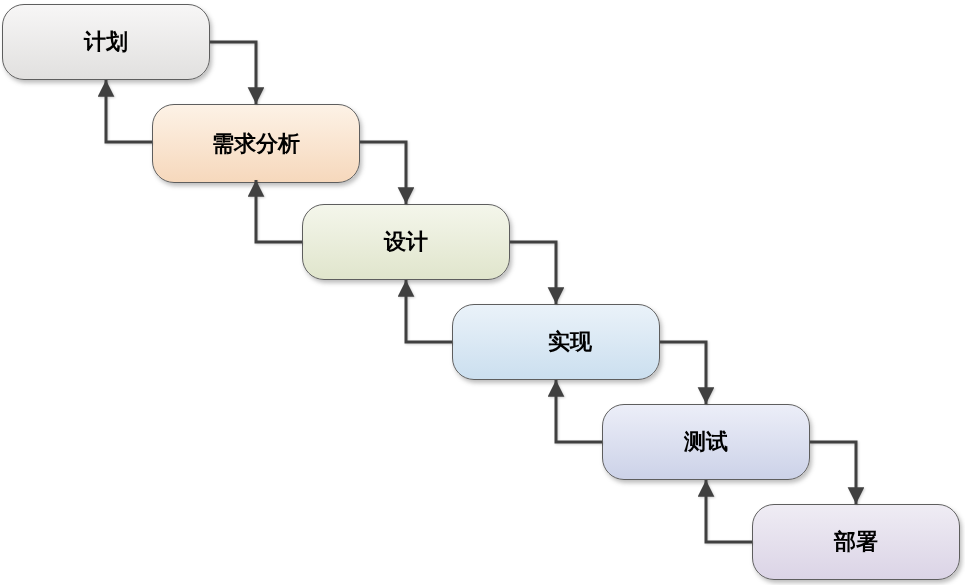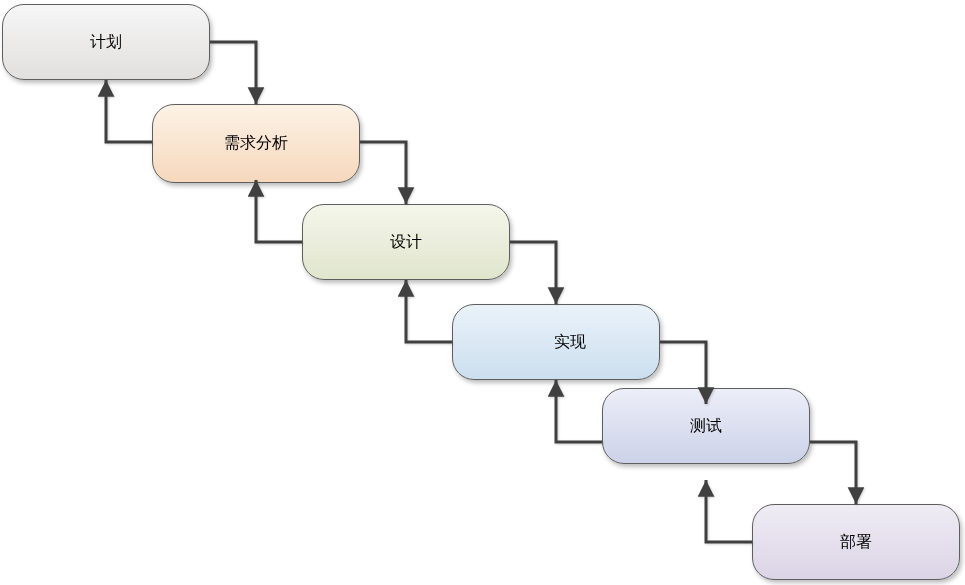--- a/index.html
+++ b/index.html
@@ -14,23 +14,24 @@
     position: absolute;
     box-sizing: border-box;
     border: 1px solid #5e5e5e;
     display: flex;
     align-items: center;
     justify-content: center;
     box-shadow: 2px 3px 4px rgba(110,110,110,0.45);
     z-index: 1;
   }
   .stage-label {
-    font-size: 16px;
+    font-size: 22px;
     color: #000000;
     white-space: nowrap;
+    font-weight: bold;
   }
   .connectors {
     position: absolute;
     left: 0;
     top: 0;
     z-index: 3;
     pointer-events: none;
   }
   .connectors path.link {
     filter: drop-shadow(1px 1px 1px rgba(0,0,0,0.18));
@@ -62,19 +63,19 @@
     </div>
     <div class="stage" style="left: 152px; top: 104px; width: 208px; height: 79px; border-radius: 22px; border-color: rgb(94, 94, 94); background: linear-gradient(rgb(253, 242, 230) 0%, rgb(246, 216, 188) 100%);">
       <span class="stage-label" style="color: rgb(0, 0, 0);">需求分析</span>
     </div>
     <div class="stage" style="left: 302px; top: 204px; width: 208px; height: 76px; border-radius: 22px; border-color: rgb(94, 94, 94); background: linear-gradient(rgb(244, 246, 235) 0%, rgb(224, 229, 204) 100%);">
       <span class="stage-label" style="color: rgb(0, 0, 0);">设计</span>
     </div>
     <div class="stage" style="left: 452px; top: 304px; width: 208px; height: 76px; border-radius: 22px; border-color: rgb(94, 94, 94); background: linear-gradient(rgb(234, 242, 249) 0%, rgb(203, 223, 239) 100%);">
       <span class="stage-label" style="color: rgb(0, 0, 0); margin-left: 28px;">实现</span>
     </div>
-    <div class="stage" style="left: 602px; top: 388px; width: 208px; height: 76px; border-radius: 22px; border-color: rgb(94, 94, 94); background: linear-gradient(rgb(236, 238, 248) 0%, rgb(204, 210, 232) 100%); text-align: right;">
+    <div class="stage" style="left: 602px; top: 404px; width: 208px; height: 76px; border-radius: 22px; border-color: rgb(94, 94, 94); background: linear-gradient(rgb(236, 238, 248) 0%, rgb(204, 210, 232) 100%); text-align: right;">
       <span class="stage-label" style="color: rgb(0, 0, 0);">测试</span>
     </div>
     <div class="stage" style="left: 752px; top: 504px; width: 208px; height: 76px; border-radius: 22px; border-color: rgb(94, 94, 94); background: linear-gradient(rgb(239, 236, 244) 0%, rgb(219, 212, 230) 100%);">
       <span class="stage-label" style="color: rgb(0, 0, 0);">部署</span>
     </div>
   </div>
 
 </body></html>

